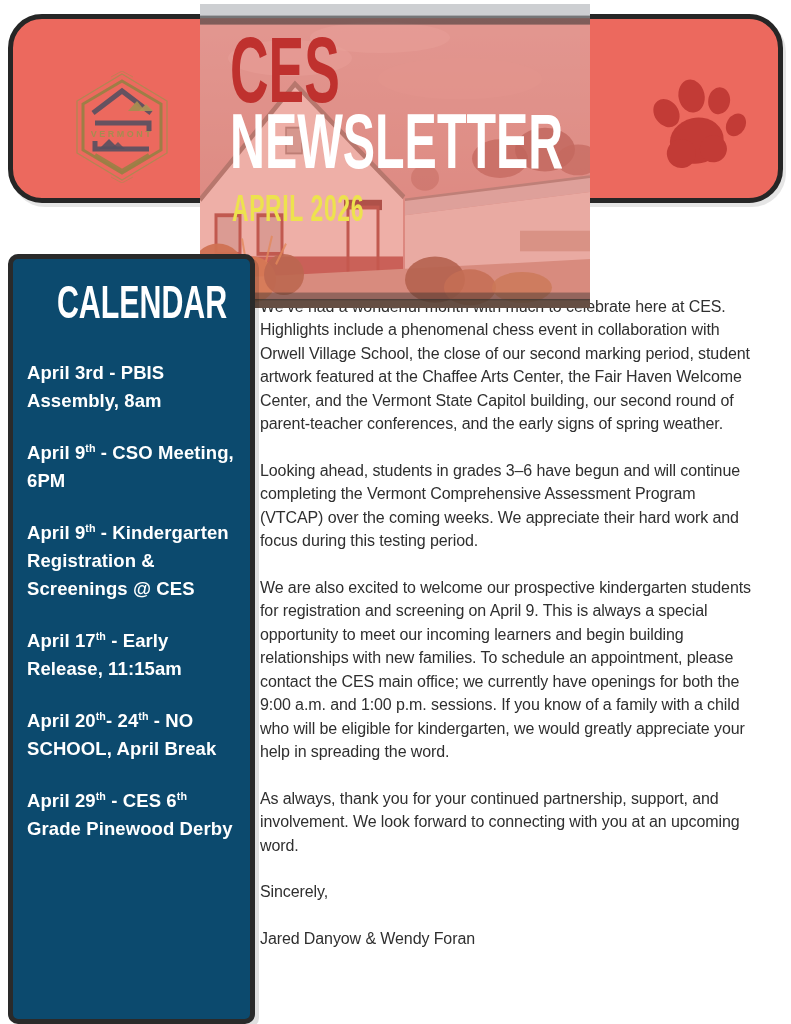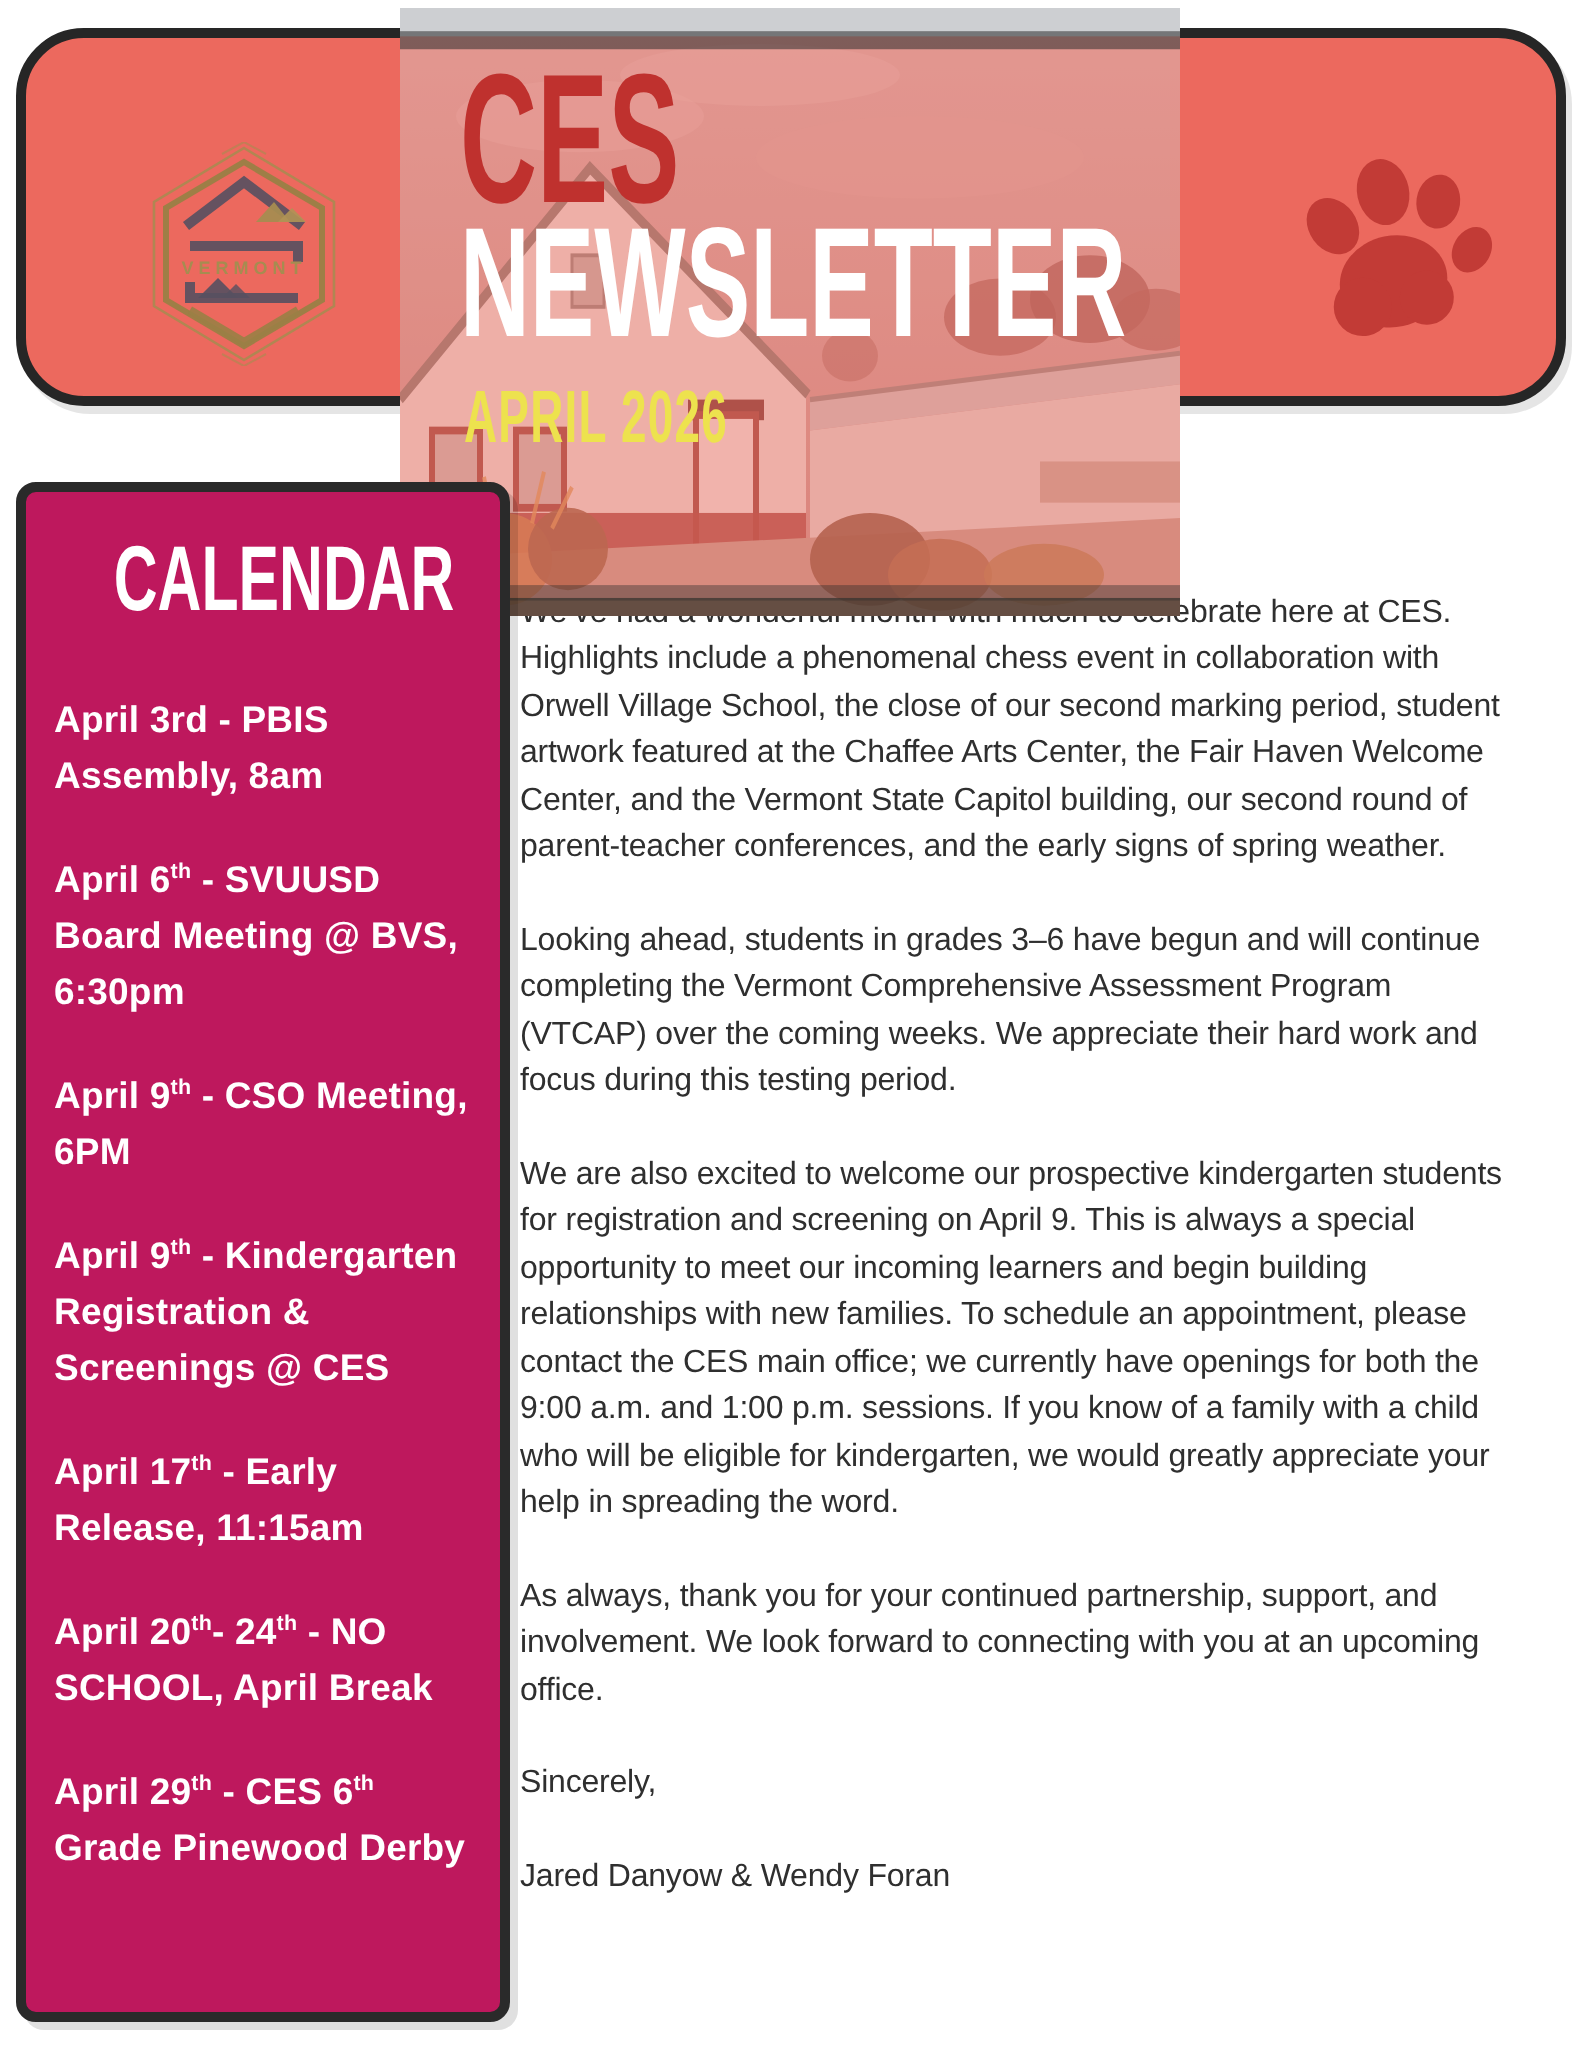--- a/index.html
+++ b/index.html
@@ -23,22 +23,22 @@
   .photo-band svg.scene{position:absolute;left:0;top:0;width:100%;height:100%;}
   .band-text{position:absolute;line-height:1;white-space:nowrap;
              transform-origin:left top;font-weight:800;}
   .ces-title{left:30px;top:20px;font-size:92px;color:#BF312E;transform:scaleX(0.58);}
   .news-title{left:30px;top:98px;font-size:78px;color:#FFFFFF;transform:scaleX(0.62);}
   .issue-date{left:32px;top:186px;font-size:37px;font-weight:700;color:#EDE24E;
               letter-spacing:1px;transform:scaleX(0.62);}
 
   
   .calendar{
-    position:absolute;left:8px;top:241px;width:247px;height:770px;
-    box-sizing:border-box;background:#be185d;border:5px solid #2A2A2A;
+    position:absolute;left:8px;top:254px;width:247px;height:770px;
+    box-sizing:border-box;background:#0c4a6e;border:5px solid #2A2A2A;
     border-radius:10px;box-shadow:4px 4px 0 rgba(0,0,0,0.12);z-index:6;
   }
   .cal-head{text-align:center;margin:20px 0 14px 0;}
   .cal-head span{display:inline-block;font-size:46px;font-weight:800;color:#FFFFFF;
                  transform:scaleX(0.66);transform-origin:center top;line-height:1;}
   .cal-list{list-style:none;margin:0;padding:8px 12px 0 14px;}
   .cal-item{color:#FFFFFF;font-weight:700;font-size:18.5px;line-height:28px;
             margin:12px 0 24px 0;letter-spacing:0.1px;}
   .cal-item sup{font-size:58%;line-height:0;}
 
@@ -151,35 +151,34 @@
     <div class="band-text issue-date">APRIL 2026</div>
   </div>
 
   <aside class="calendar">
     <div class="cal-head">
       <span>CALENDAR</span>
     </div>
     <ul class="cal-list">
 
     <li class="cal-item">April 3rd - PBIS Assembly, 8am</li>
-        <li class="cal-item">April 6<sup>th</sup> - SVUUSD Board Meeting @ BVS, 6:30pm</li>
         <li class="cal-item">April 9<sup>th</sup> - CSO Meeting, 6PM</li>
         <li class="cal-item">April 9<sup>th</sup> - Kindergarten Registration &amp; Screenings @ CES</li>
         <li class="cal-item">April 17<sup>th</sup> - Early Release, 11:15am</li>
         <li class="cal-item">April 20<sup>th</sup>- 24<sup>th</sup> - NO SCHOOL, April Break</li>
         <li class="cal-item">April 29<sup>th</sup> - CES 6<sup>th</sup> Grade Pinewood Derby</li>
       </ul>
   </aside>
 
   <main class="letter">
     <p>Dear CES Families,</p>
     <div>
 
     <p class="para">We’ve had a wonderful month with much to celebrate here at CES. Highlights include a phenomenal chess event in collaboration with Orwell Village School, the close of our second marking period, student artwork featured at the Chaffee Arts Center, the Fair Haven Welcome Center, and the Vermont State Capitol building, our second round of parent-teacher conferences, and the early signs of spring weather.</p>
         <p class="para">Looking ahead, students in grades 3–6 have begun and will continue completing the Vermont Comprehensive Assessment Program (VTCAP) over the coming weeks. We appreciate their hard work and focus during this testing period.</p>
         <p class="para">We are also excited to welcome our prospective kindergarten students for registration and screening on April 9. This is always a special opportunity to meet our incoming learners and begin building relationships with new families. To schedule an appointment, please contact the CES main office; we currently have openings for both the 9:00 a.m. and 1:00 p.m. sessions. If you know of a family with a child who will be eligible for kindergarten, we would greatly appreciate your help in spreading the word.</p>
-        <p class="para">As always, thank you for your continued partnership, support, and involvement. We look forward to connecting with you at an upcoming office.</p>
+        <p class="para">As always, thank you for your continued partnership, support, and involvement. We look forward to connecting with you at an upcoming word.</p>
       </div>
     <p>Sincerely,</p>
     <p>Jared Danyow &amp; Wendy Foran</p>
   </main>
 
 </div>
 
 </body></html>

